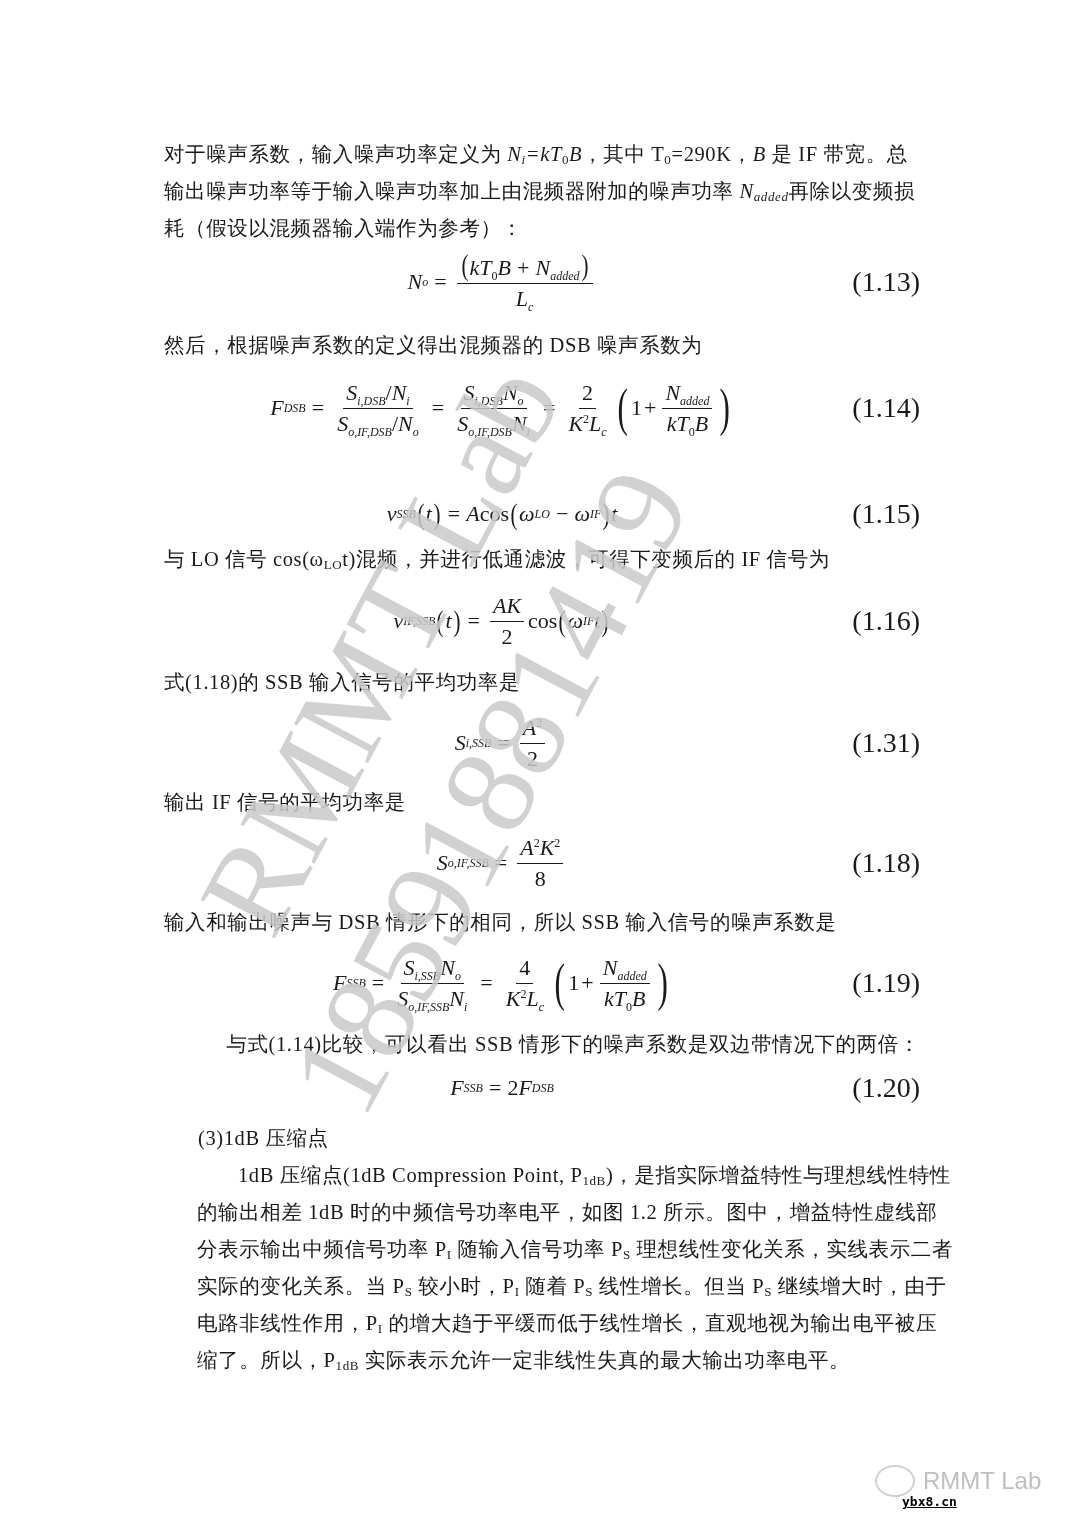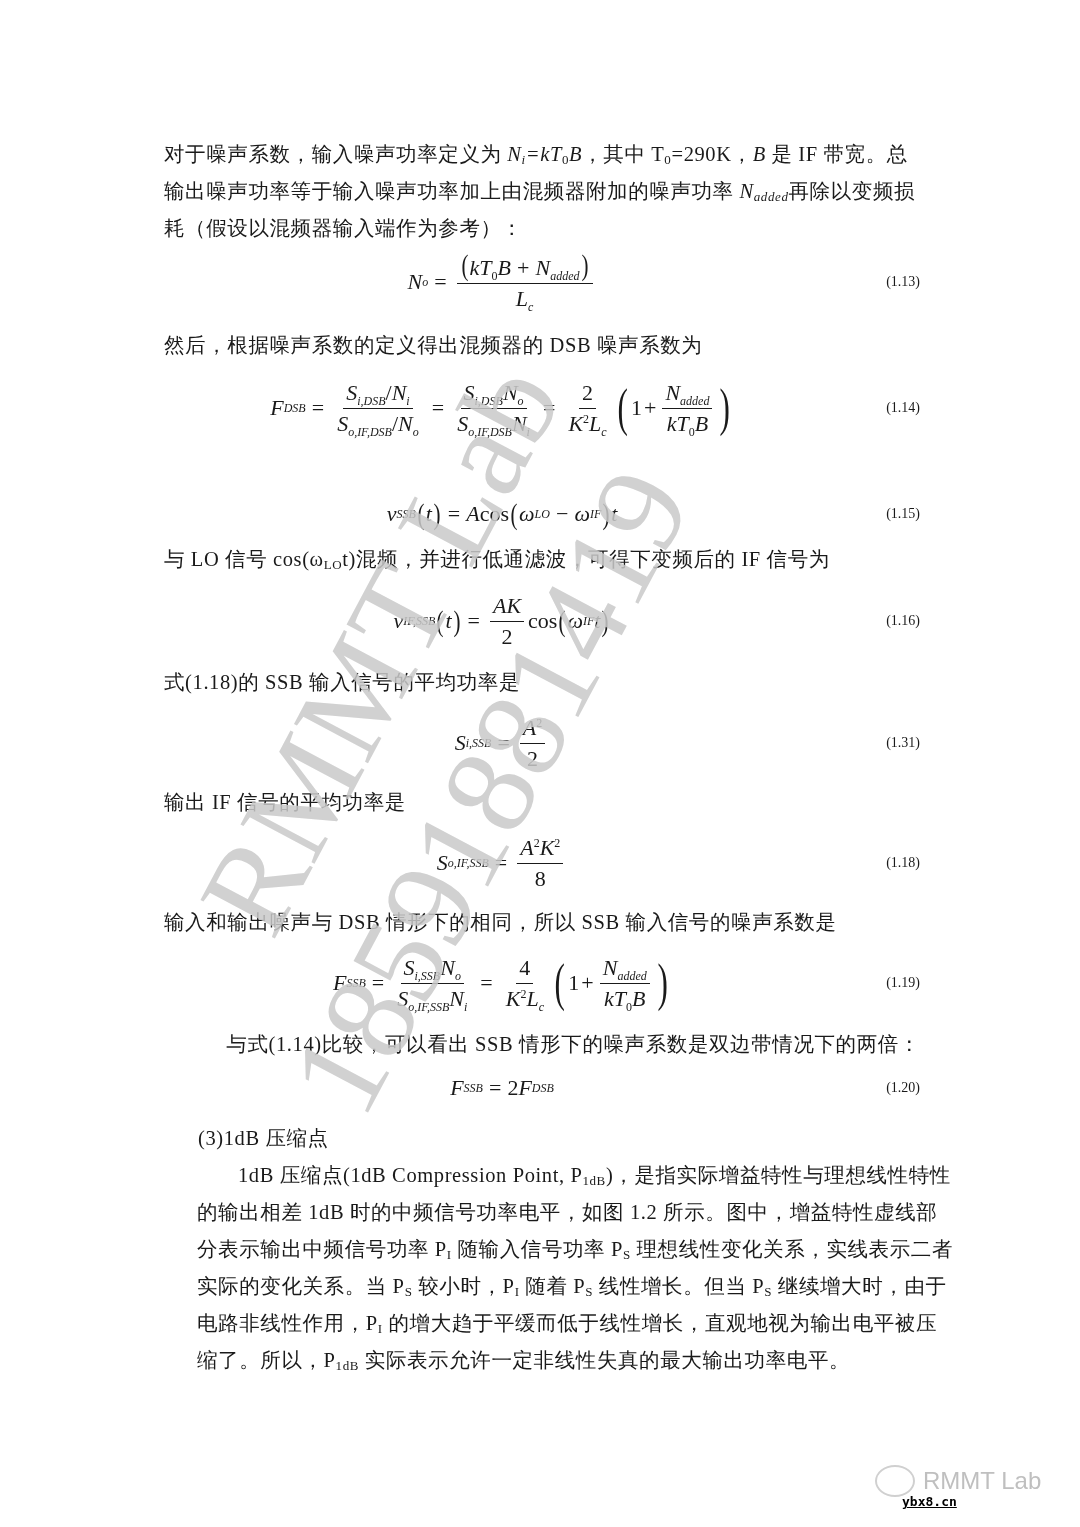--- a/index.html
+++ b/index.html
@@ -15,21 +15,21 @@
       font-family: "Liberation Serif", "DejaVu Serif", serif;
     }
     .para .it { font-style: italic; }
     .para sub { font-size: 13px; vertical-align: -3px; line-height: 0; }
     .eq {
       position: absolute; left: 164px; width: 756px;
       font-family: "Liberation Serif", "DejaVu Serif", serif;
       font-size: 22px; display: flex; align-items: center;
     }
     .eq .body { flex: 1; display: flex; justify-content: center; align-items: center; }
-    .eq .num { width: 80px; text-align: right; font-size: 14px; }
+    .eq .num { width: 80px; text-align: right; font-size: 28px; }
     .m { display: inline-flex; align-items: center; font-style: italic; white-space: nowrap; }
     .m .r { font-style: normal; }
     .m sub { font-size: 12px; vertical-align: -5px; line-height: 0; font-style: italic; }
     .m sup { font-size: 12px; vertical-align: 8px; line-height: 0; font-style: normal; }
     .frac { display: inline-flex; flex-direction: column; align-items: center; margin: 0 4px; vertical-align: middle; }
     .frac .n { padding: 0 3px 2px 3px; border-bottom: 1.3px solid #1a1a1a; line-height: 26px; }
     .frac .d { padding: 2px 3px 0 3px; line-height: 26px; }
     .op { margin: 0 6px; font-style: normal; }
     .big-paren { font-size: 52px; font-style: normal; font-weight: 200; line-height: 1; transform: scaleX(0.6); display: inline-block; }
     .paren { font-size: 30px; font-style: normal; font-weight: 200; transform: scaleX(0.7); display: inline-block; }

